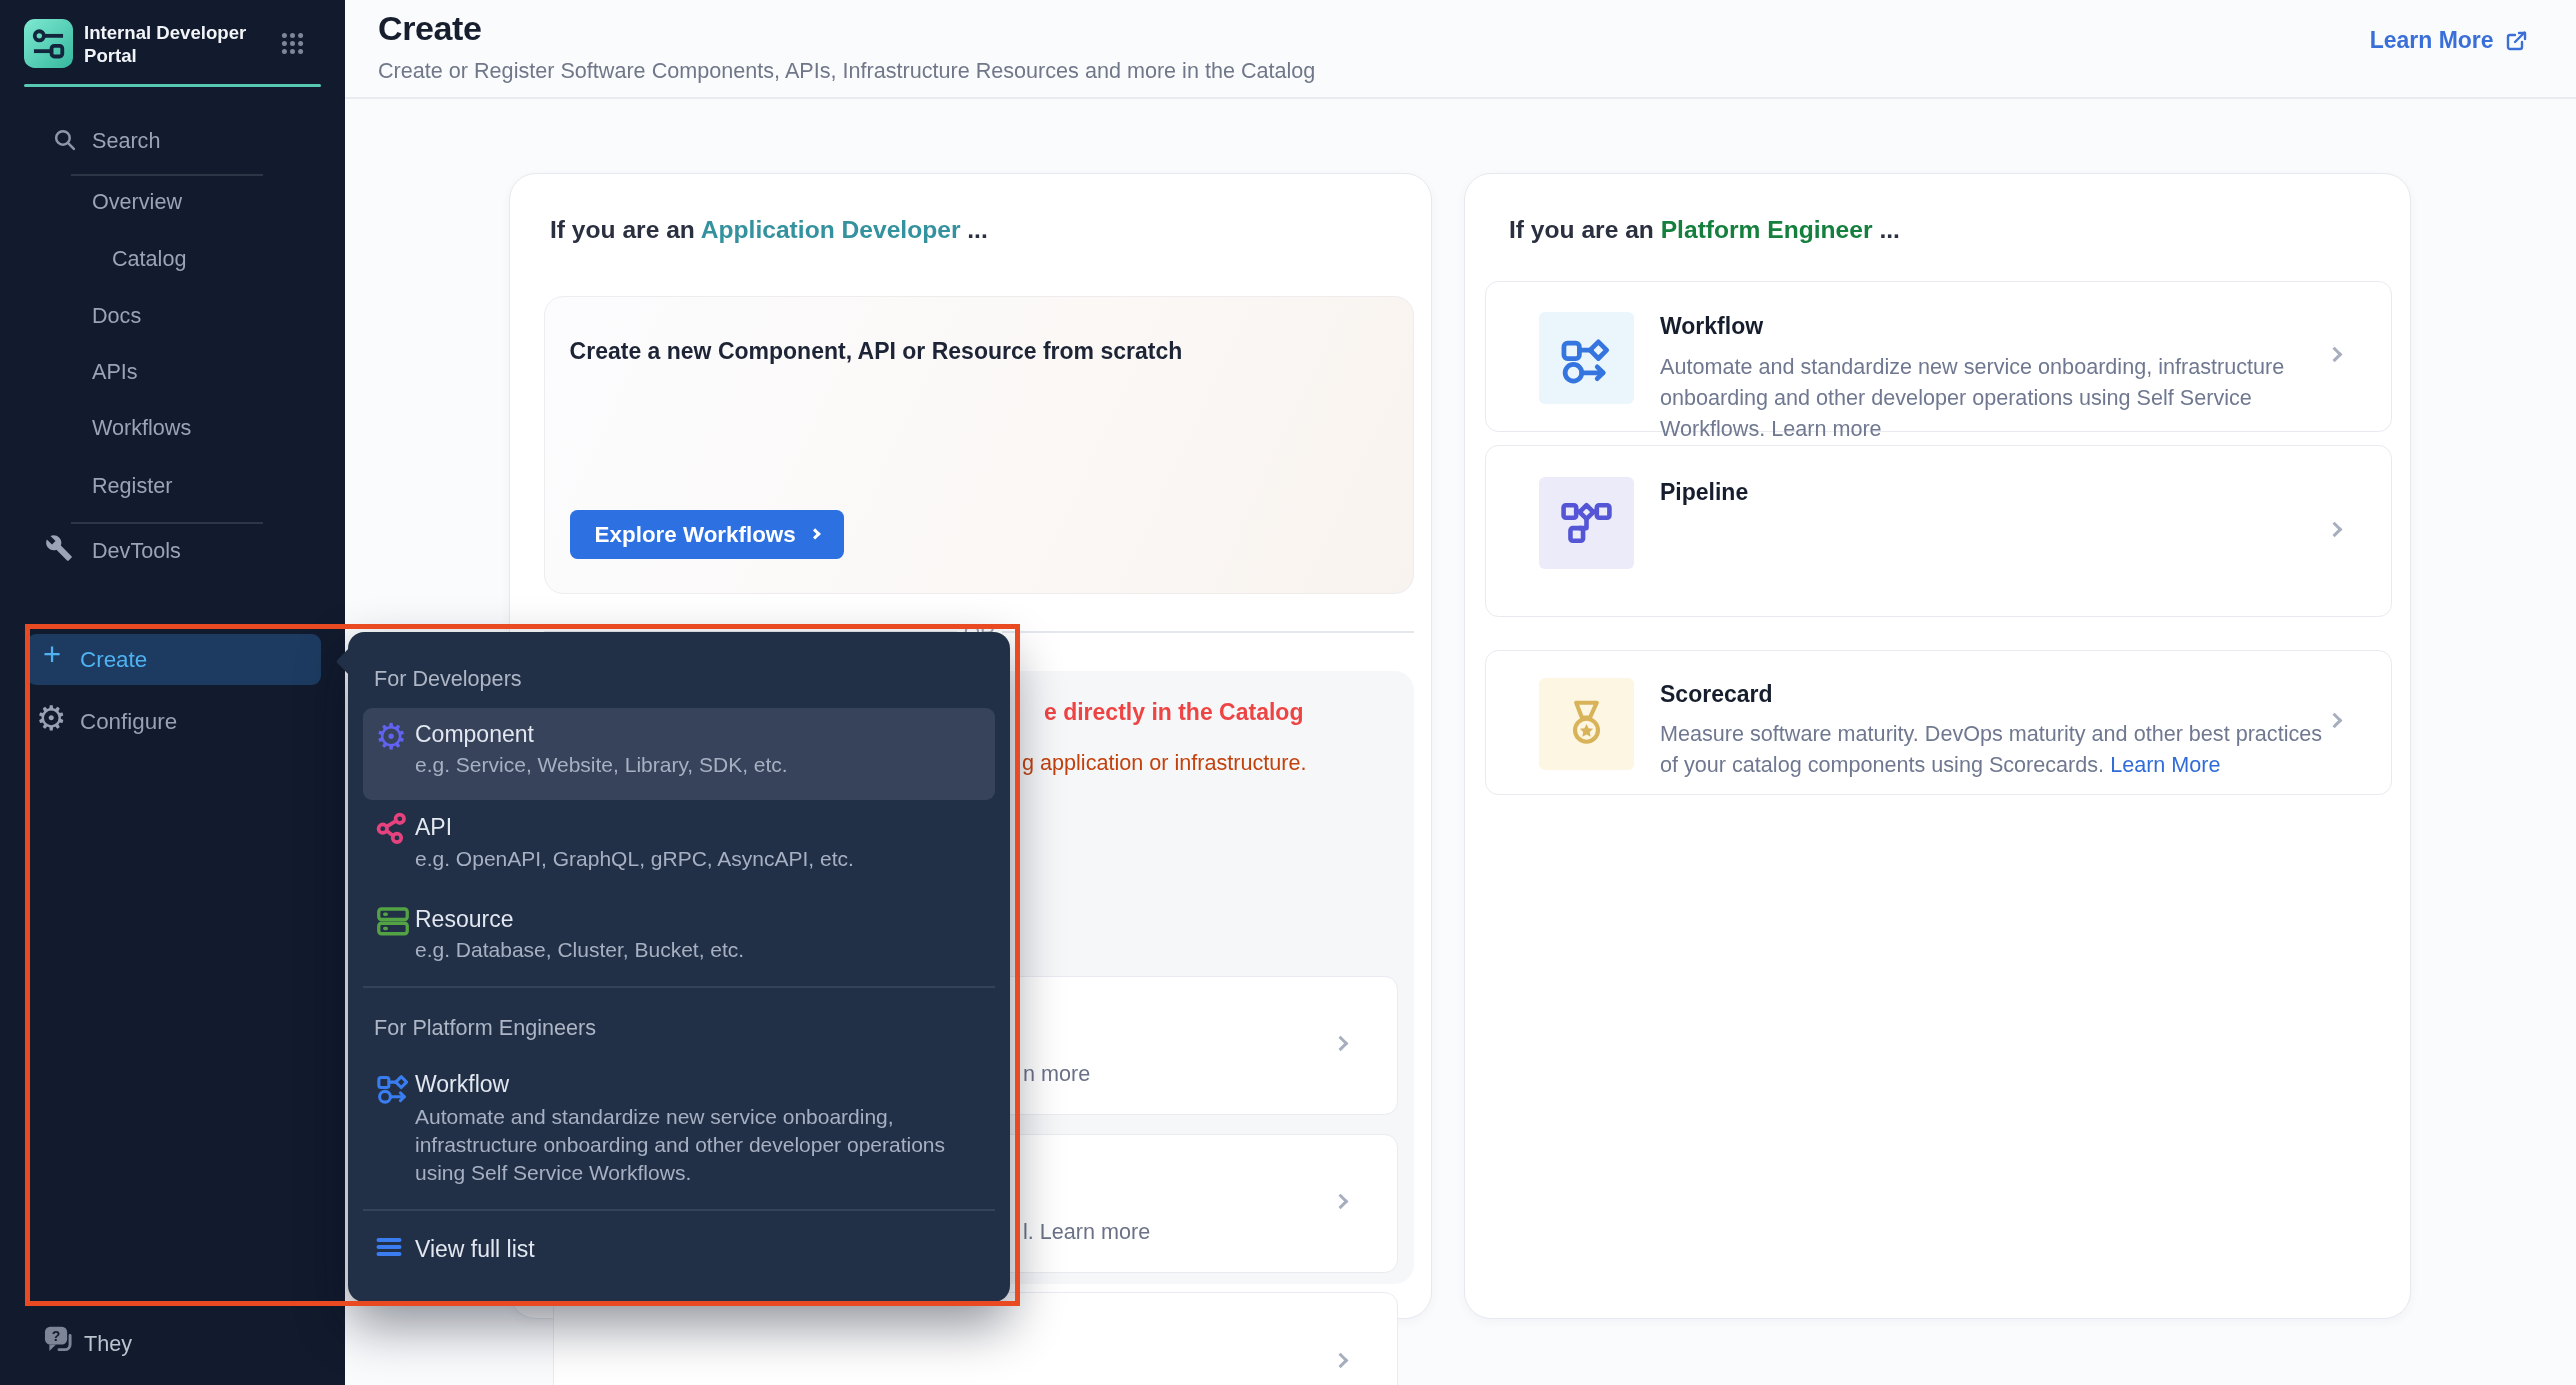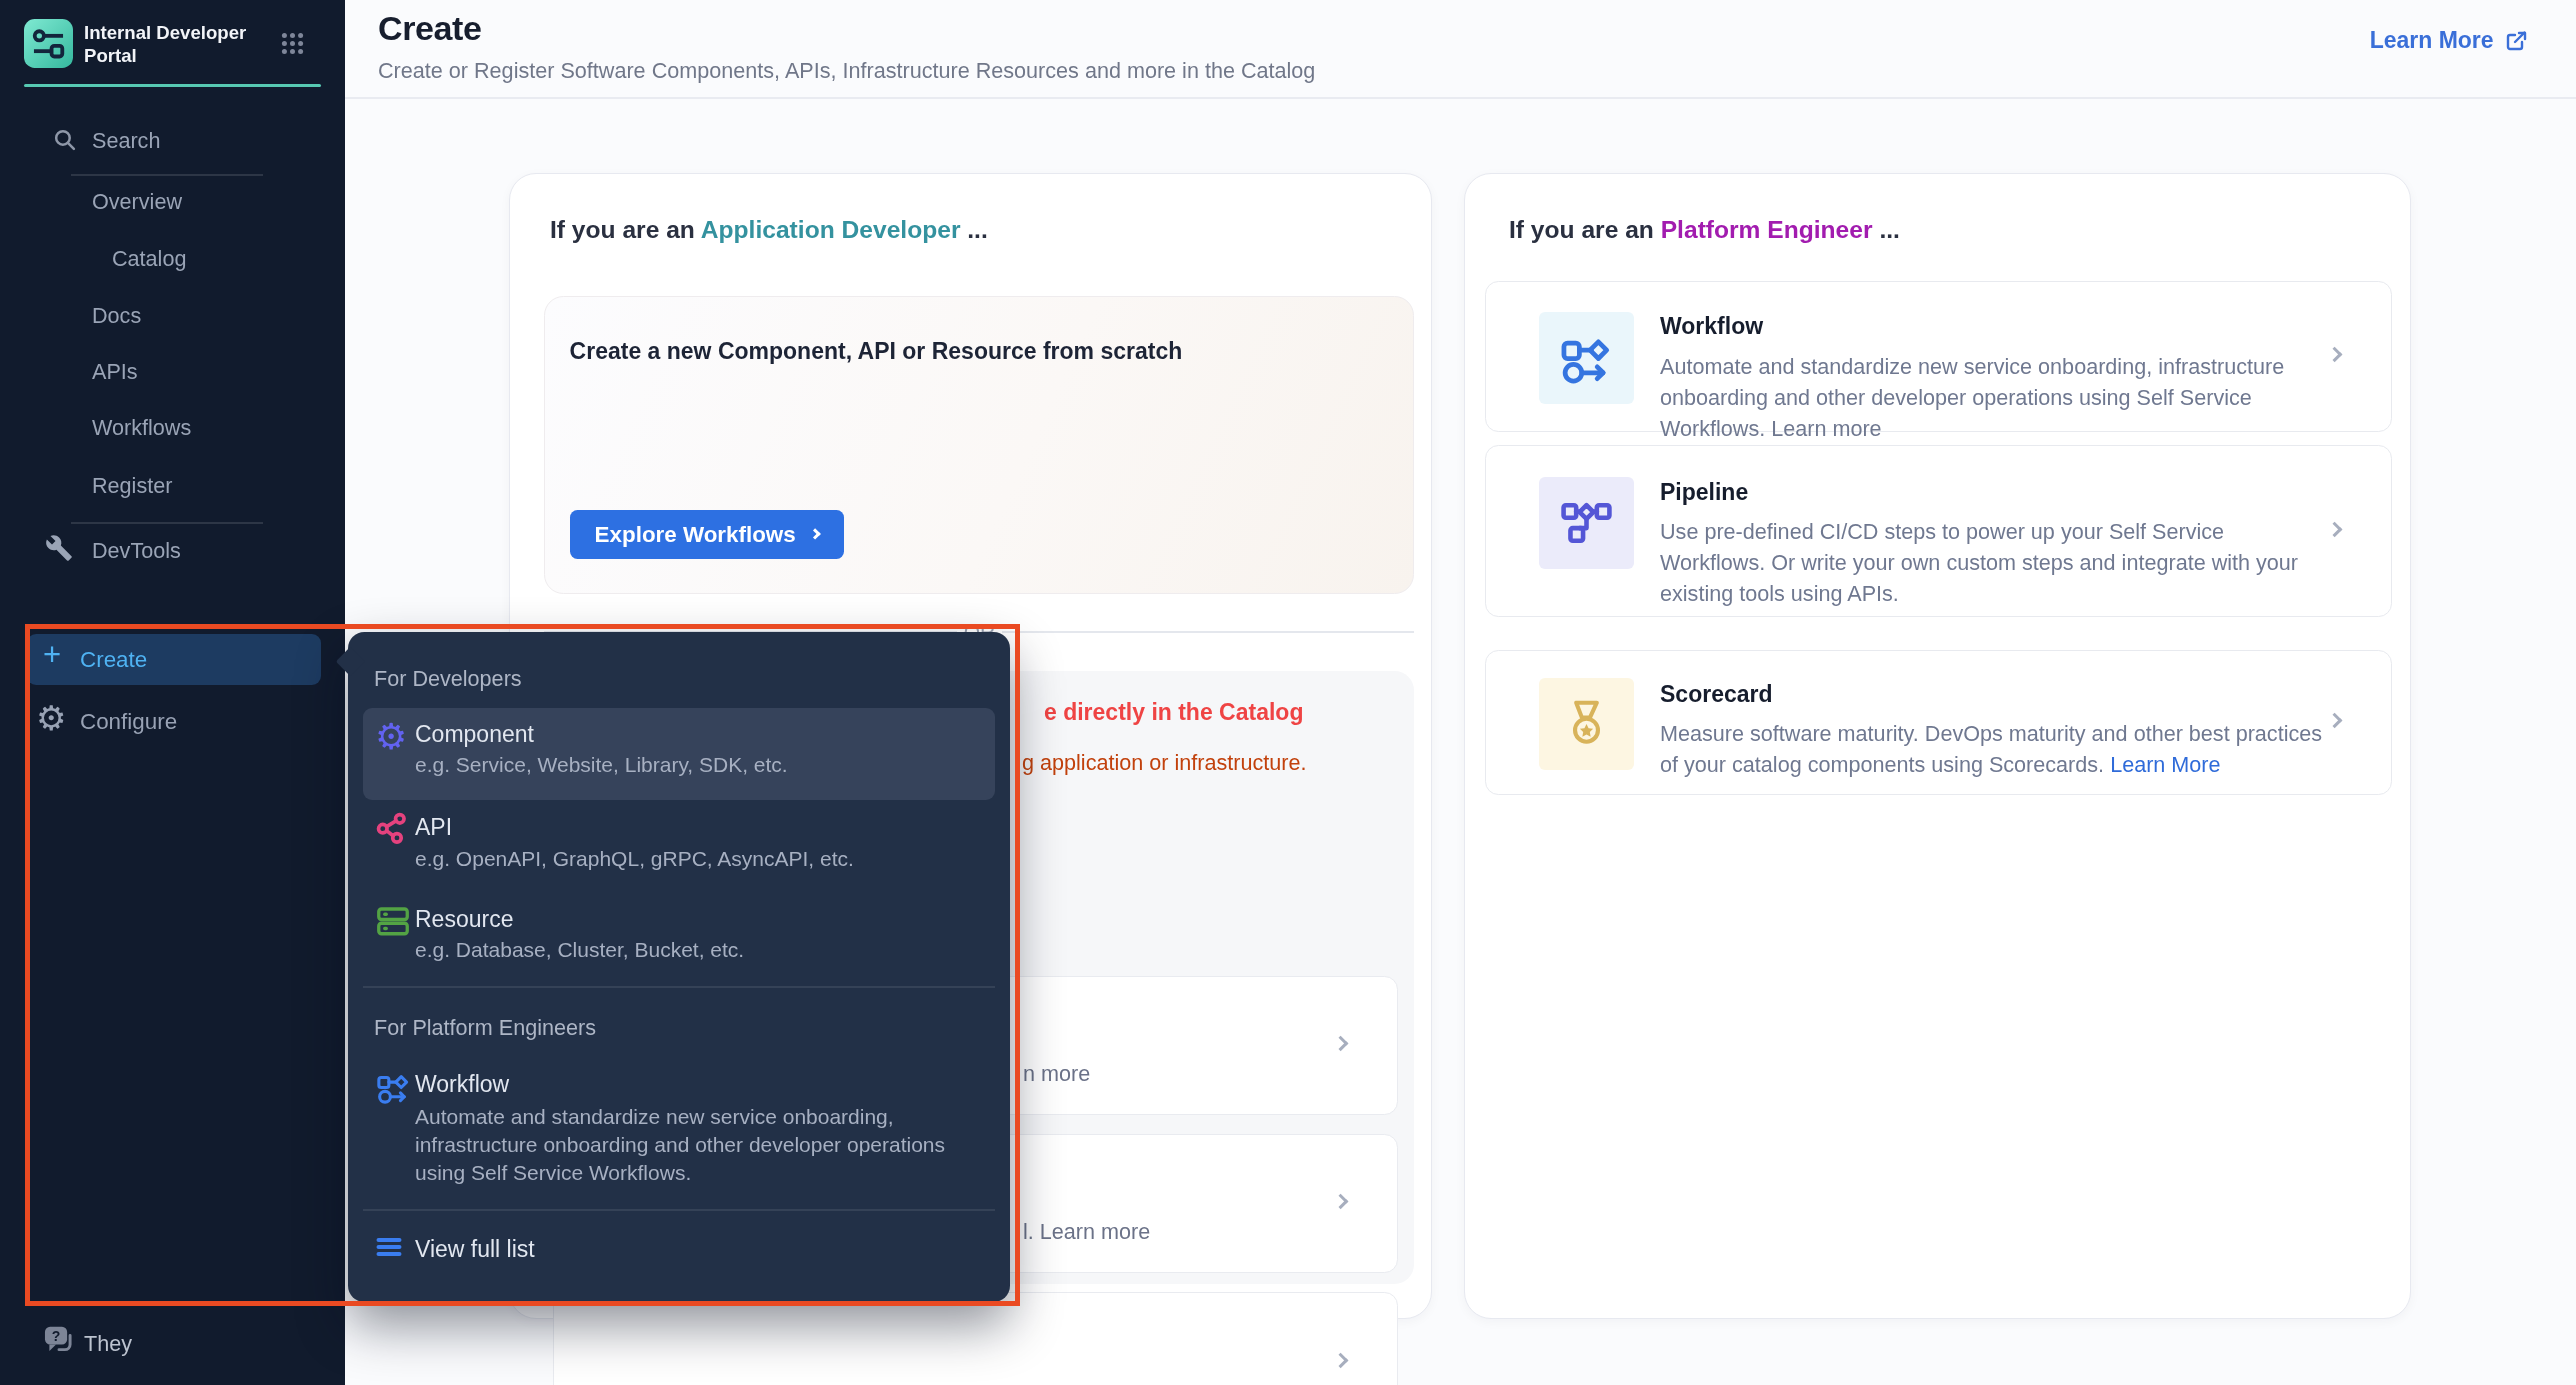--- a/index.html
+++ b/index.html
@@ -29,21 +29,21 @@
   .learn-more-top { right:48px; top:27px; display:flex; align-items:center; gap:10.4px; color:#3a6fd8; font-size:23px; font-weight:bold; cursor:pointer; }
 
   
   .big-card { top:173px; height:1146px; background:#fff; border:1.5px solid #e7e9f0; border-radius:27px; box-shadow:0 3px 10.4px rgba(20,30,60,0.04); }
   #dev-card { left:509px; width:923px; }
   #plat-card { left:1464px; width:947px; }
   .card-heading { top:42px; font-size:24.6px; font-weight:bold; color:#2a3040; }
   #dev-card .card-heading { left:40px; }
   #plat-card .card-heading { left:44px; }
   .hl-teal { color:#34929f; }
-  .hl-blue { color:#a21caf; }
+  .hl-blue { color:#15803d; }
 
   
   .scratch-card { left:34px; top:122px; width:870px; height:298px; border-radius:19.4px; border:0.7px solid #efecee;
     background:linear-gradient(115deg,#fcfcfe 0%,#fbf8f6 55%,#f8f3ee 100%); }
   .scratch-title { left:24.6px; top:41px; font-size:23px; font-weight:bold; color:#1d2436; }
   .scratch-body { left:24.6px; top:88px; width:819px; font-size:21.6px; line-height:32px; color:#667089; }
   .explore-btn { left:24.6px; top:213px; height:49px; padding:0 25px; background:#2d70e2; border-radius:7.5px; display:inline-flex; align-items:center; gap:15px; color:#fff; font-size:22.4px; font-weight:bold; cursor:pointer; }
 
   .or-rule { left:34px; top:457px; width:870px; height:1.5px; background:#e4e7ed; }
   .or-chip { left:447px; top:444px; width:45px; text-align:center; background:#fff; font-size:21px; color:#9aa1b0; padding:1.5px 0; }
@@ -240,21 +240,20 @@
         <rect x="4" y="8" width="11" height="11" rx="2"></rect>
         <path d="M24 8 l6 6 -6 6 -6-6 z"></path>
         <rect x="33" y="8" width="11" height="11" rx="2"></rect>
         <line x1="15" y1="13.5" x2="18" y2="13.5"></line>
         <line x1="30" y1="13.5" x2="33" y2="13.5"></line>
         <path d="M24 20 v8 h-6"></path>
         <rect x="10" y="29" width="11" height="11" rx="2" transform="translate(0 -1)"></rect>
       </svg>
     </div>
     <div class="row-title" style="top:33px;">Pipeline</div>
-    <div class="row-desc" style="top:70px;">Use pre-defined CI/CD steps to power up your Self Service Workflows. Or write your own custom steps and integrate with your existing tools using APIs.</div>
     <span class="chev row-chev"></span>
   </div>
 
   <div class="abs plat-row" style="top:476px; height:145px;">
     <div class="tile" style="top:27px; background:#fdf6e2;">
       <svg width="55" height="55" viewBox="0 0 48 48" fill="none" stroke="#d8b35a" stroke-width="3.6" stroke-linecap="round" stroke-linejoin="round">
         <path d="M15 5 h18 l-6 13 h-7 z"></path>
         <circle cx="24" cy="29" r="10"></circle>
         <path d="M24 23.5 l1.8 3.7 4 .6 -2.9 2.8 .7 4 -3.6-1.9 -3.6 1.9 .7-4 -2.9-2.8 4-.6 z" fill="#d8b35a" stroke="none"></path>
       </svg>

